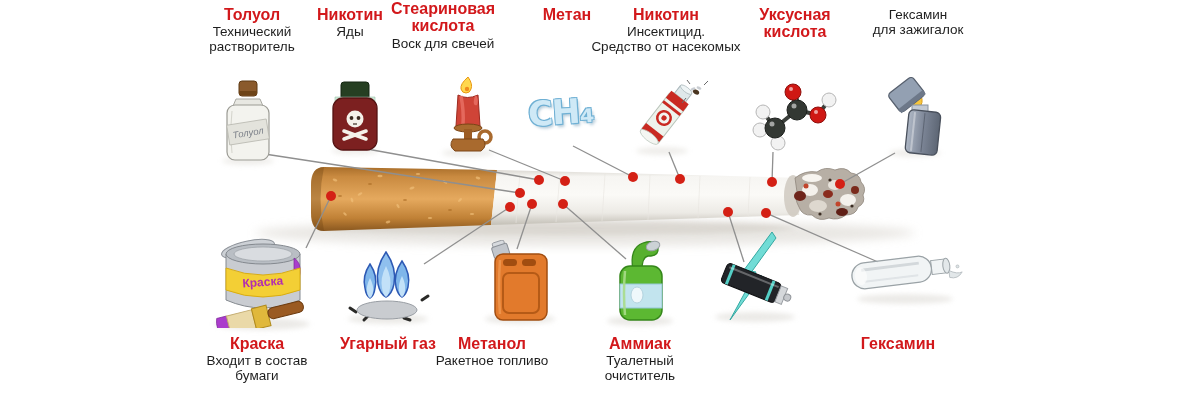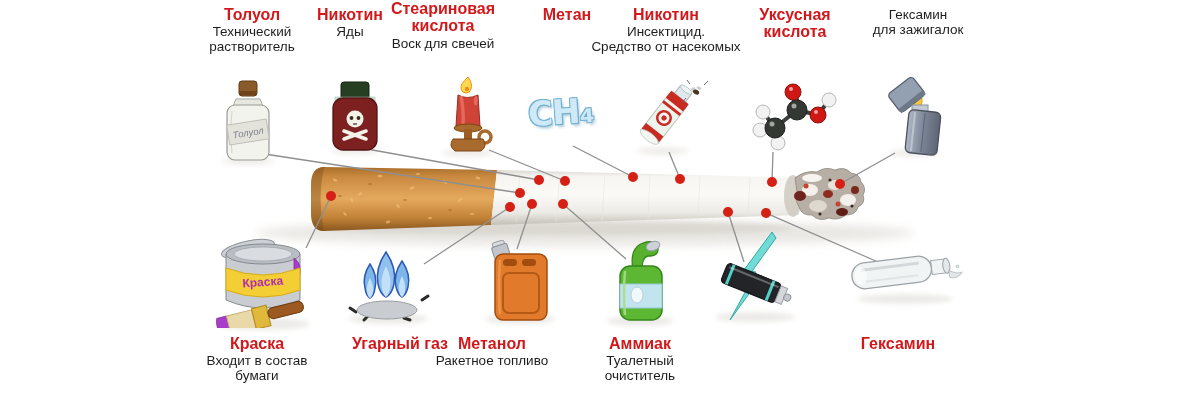--- a/index.html
+++ b/index.html
@@ -390,21 +390,21 @@
   <div class="label" style="left:858px;top:6px;width:120px">
     <div class="desc">Гексамин
 для зажигалок</div>
   </div>
 
   <div class="label" style="left:192px;top:335px;width:130px">
     <div class="name">Краска</div>
     <div class="desc">Входит в состав
 бумаги</div>
   </div>
-  <div class="label" style="left:335px;top:335px;width:130px">
+  <div class="label" style="left:323px;top:335px;width:130px">
     <div class="name">Угарный газ</div>
     <div class="desc"></div>
   </div>
   <div class="label" style="left:422px;top:335px;width:140px">
     <div class="name">Метанол</div>
     <div class="desc">Ракетное топливо</div>
   </div>
   <div class="label" style="left:580px;top:335px;width:120px">
     <div class="name">Аммиак</div>
     <div class="desc">Туалетный

